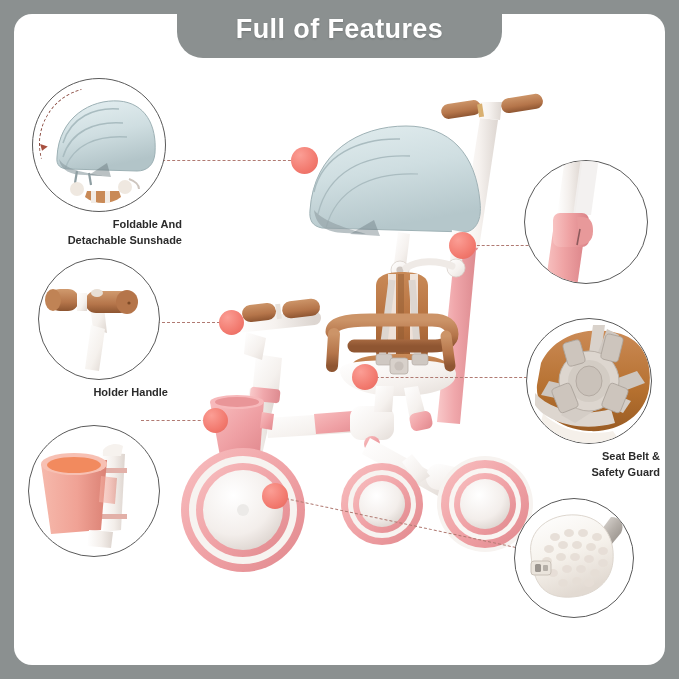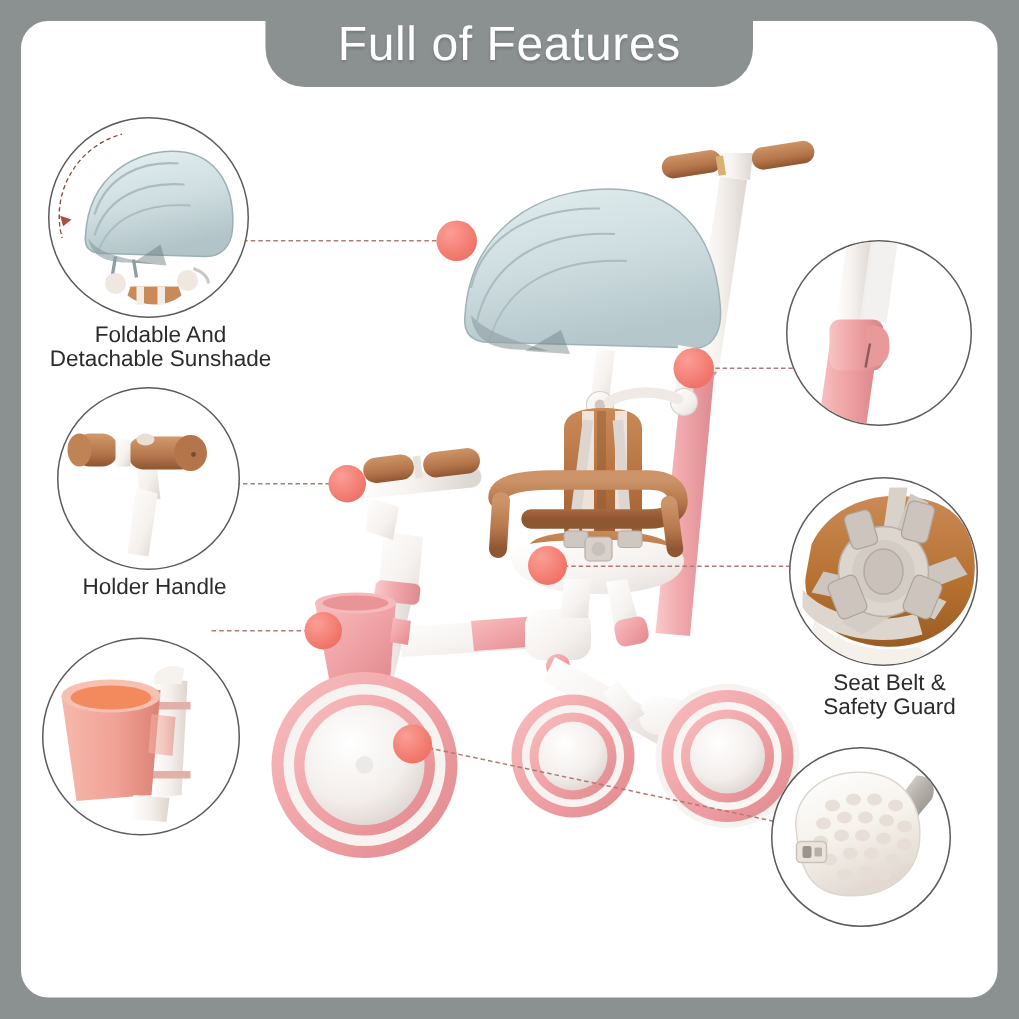--- a/index.html
+++ b/index.html
@@ -24,40 +24,40 @@
     position:absolute;left:177px;top:0;
     width:325px;height:58px;
     background:#8b9090;
     border-bottom-left-radius:26px;
     border-bottom-right-radius:26px;
     display:flex;align-items:center;justify-content:center;
     z-index:40;
   }
   .banner-text{
     color:#ffffff;
-    font-size:32px;font-weight:normal;
+    font-size:27px;font-weight:bold;
     letter-spacing:.4px;
     text-shadow:0 1px 2px rgba(0,0,0,.18);
     white-space:nowrap;
   }
 
   
   .callout{position:absolute;z-index:25;}
   .circle{
     position:absolute;left:0;top:0;
     border-radius:50%;
     border:1px solid #5a5a5a;
     background:#ffffff;
     overflow:hidden;
   }
   .clabel{
     position:absolute;width:100%;
-    text-align:center;
-    font-size:15px;line-height:16px;
-    font-weight:normal;
+    text-align:right;
+    font-size:11px;line-height:16px;
+    font-weight:bold;
     color:#2b2b2b;
     white-space:pre-line;
   }
 
   
   .dash{
     position:absolute;z-index:20;
     border-top:1.3px dashed #b07a72;
     transform-origin:0 50%;
   }

